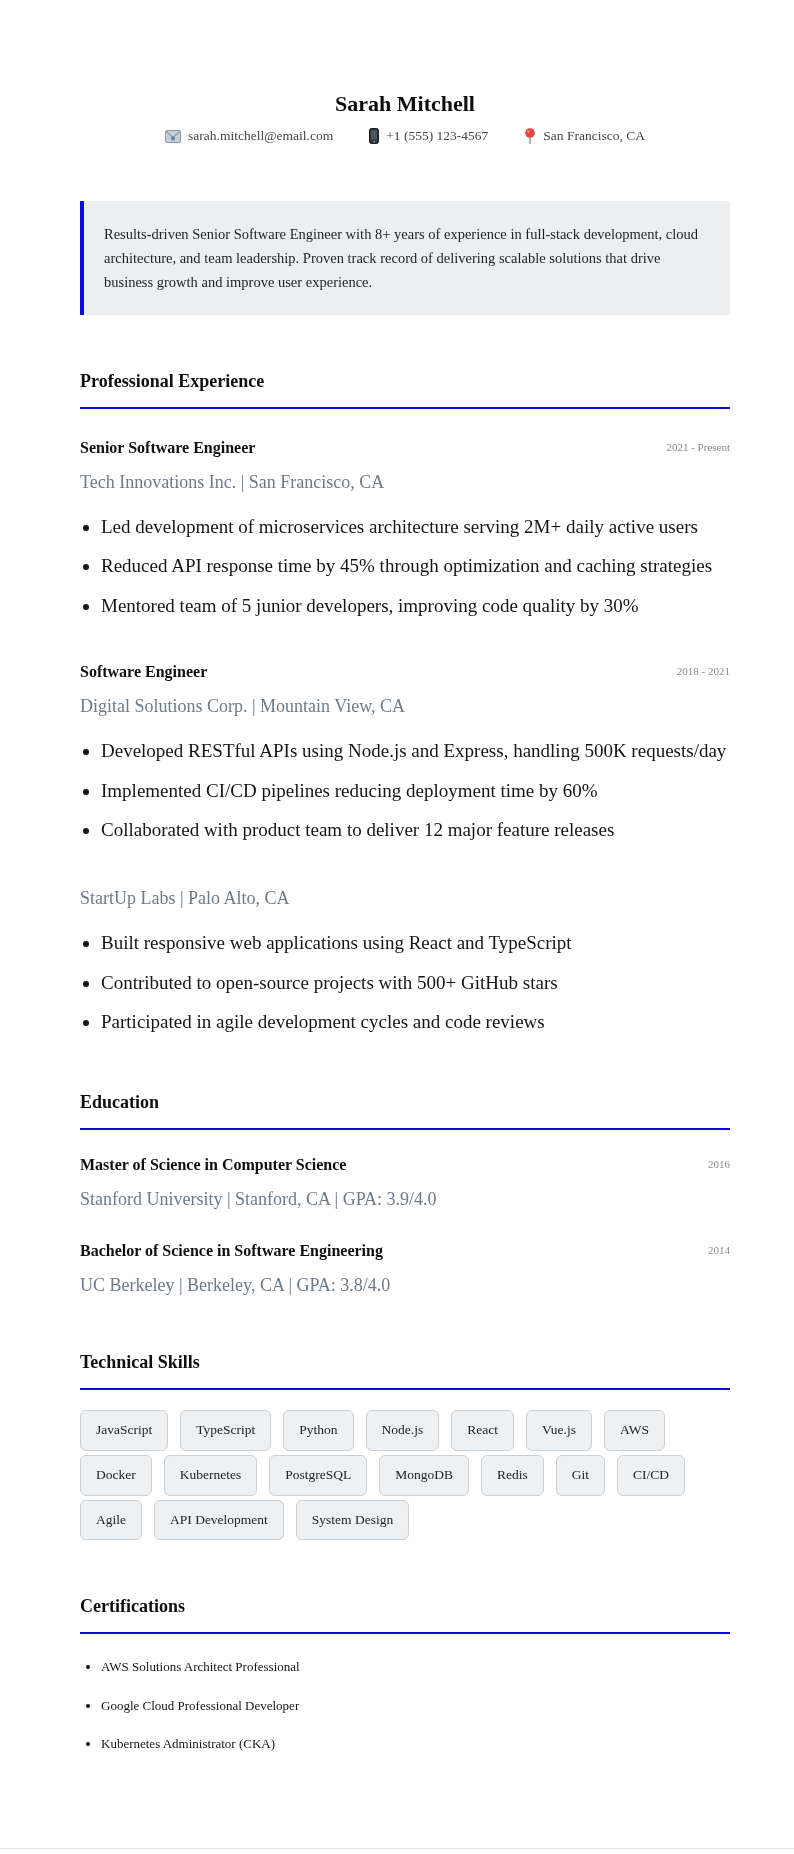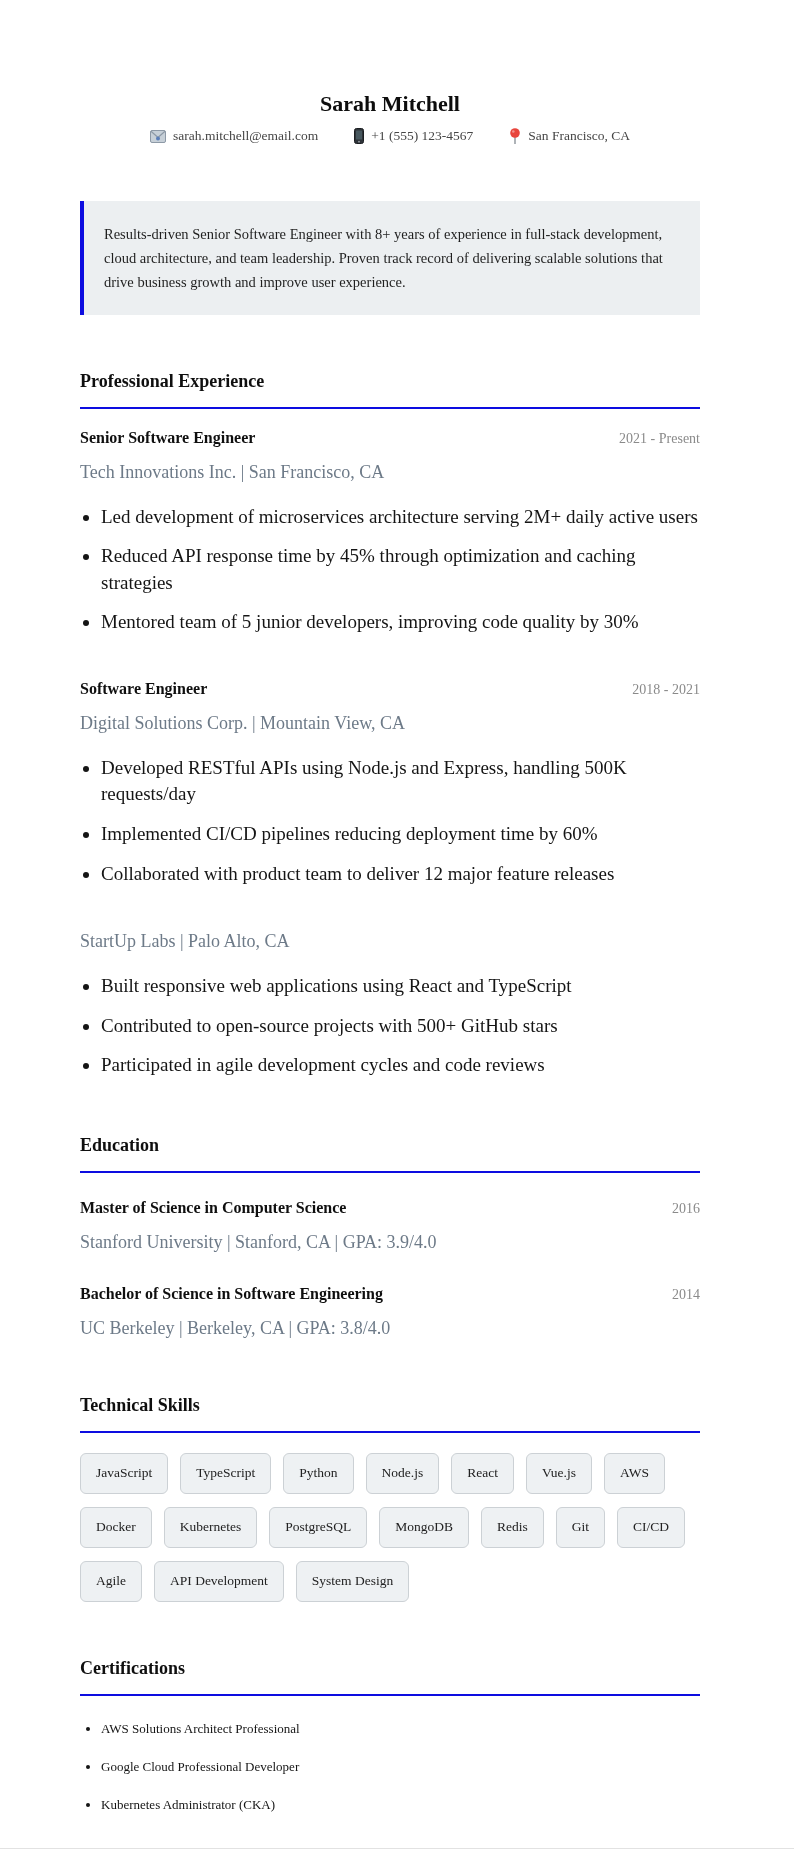--- a/index.html
+++ b/index.html
@@ -14,21 +14,21 @@
   *{box-sizing:border-box;}
   html,body{margin:0;padding:0;background:#ffffff;}
   body{
     width:794px;height:1854px;
     font-family:"Liberation Serif","DejaVu Serif",serif;
     color:var(--ink);
   }
   .page{
     width:794px;height:1849px;
     border-bottom:1px solid #e2e2e2;
-    padding:90px 94px 40px 80px;
+    padding:90px 64px 40px 80px;
   }
   h1.name{
     margin:0 0 10px 0;
     font-size:22px;line-height:1.25;font-weight:700;
     text-align:center;color:#0d0d0d;
   }
   .contact-row{
     display:flex;justify-content:center;align-items:center;
     gap:36px;font-size:13.5px;color:#454545;
   }
@@ -40,31 +40,31 @@
     border-left:4px solid var(--accent);
     padding:21px 20px;
   }
   .summary p{margin:0;font-size:14.5px;line-height:24px;color:#1f1f1f;}
   h2.section-title{
     margin:56px 0 0 0;
     font-size:18px;font-weight:700;color:#0f0f0f;
     padding-bottom:15px;
     border-bottom:2px solid var(--accent);
   }
-  .job{margin-top:20px;}
+  .job{margin-top:30px;}
   .job ~ .job{margin-top:44px;}
   .degree{margin-top:26px;}
   .degree ~ .degree{margin-top:32px;}
   .entry-head{display:flex;justify-content:space-between;align-items:flex-start;}
   .entry-head h3{margin:0;font-size:16px;font-weight:700;color:#0f0f0f;}
-  .date{font-size:14px;color:var(--muted-gray);padding-top:2px;flex:none;}
+  .date{font-size:11px;color:var(--muted-gray);padding-top:2px;flex:none;}
   .subline{margin-top:15px;font-size:18px;color:var(--slate);}
   ul.bullets{margin:21px 0 0 0;padding-left:21px;}
   ul.bullets li{font-size:19px;line-height:1.4;margin-bottom:13px;color:#151515;}
-  .chips{display:flex;flex-wrap:wrap;gap:13px 12px;margin-top:20px;}
+  .chips{display:flex;flex-wrap:wrap;gap:4px 12px;margin-top:20px;}
   .chip{
     background:var(--chip-bg);
     border:1px solid var(--chip-border);
     border-radius:6px;
     padding:11px 15px;
     font-size:13.5px;color:#222;
     line-height:1.25;
   }
   ul.cert-list{margin:24px 0 0 0;padding-left:21px;}
   ul.cert-list li{font-size:13px;margin-bottom:20px;color:#151515;line-height:1.4;}

